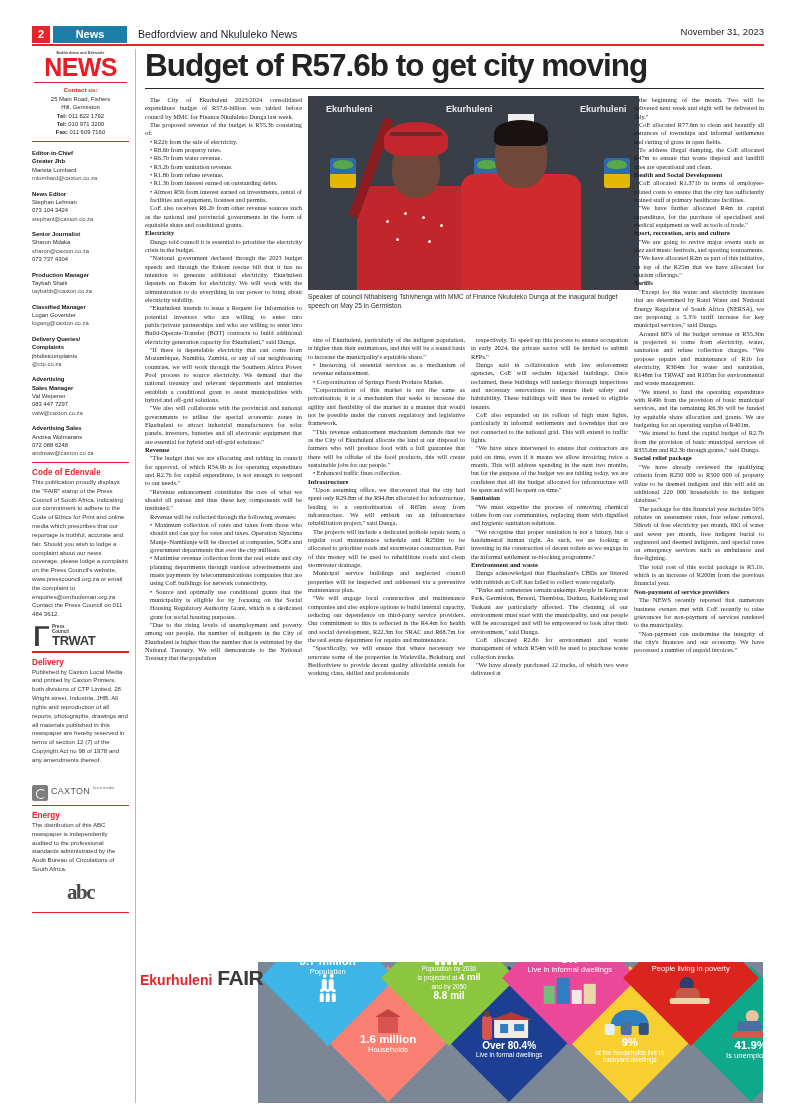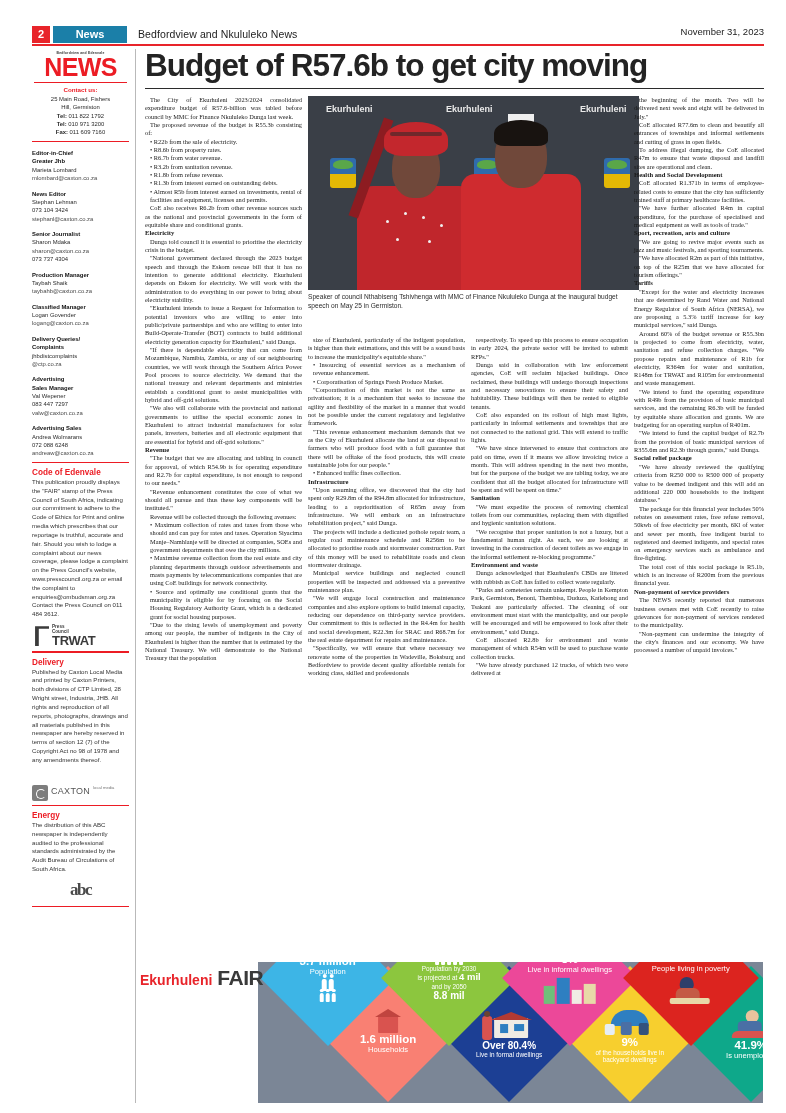--- a/index.html
+++ b/index.html
@@ -72,21 +72,21 @@
   .fairTxt { line-height: 1.0; }
   .fairSmall { font-size: 4.6px; font-weight: bold; color: #3b3b3b; }
   .fairBig { font-size: 13px; font-weight: bold; color: #3b3b3b; letter-spacing: -.3px; }
 
   .caxtonRow { display: flex; align-items: flex-start; gap: 3px; margin-top: 20px; }
   .caxtonSq { width: 16px; height: 16px; background: #7d7d7d; border-radius: 2px; position: relative; }
   .caxtonSq::after{content:"";position:absolute;left:4px;top:4px;width:8px;height:8px;border:1.6px solid #fff;border-radius:50%;border-right-color:transparent;}
   .caxtonName { font-size: 9px; color: #555; letter-spacing: .3px; }
   .caxtonSub { font-size: 4.2px; color: #777; }
 
-  .abcMark { font-size: 17px; font-weight: bold; color: #4a4a4a; letter-spacing: -1.5px; text-align:center; margin-top: 4px; font-family:"Liberation Serif",serif;}
+  .abcMark { font-size: 21px; font-weight: bold; color: #4a4a4a; letter-spacing: -1.5px; text-align:center; margin-top: 4px; font-family:"Liberation Serif",serif;}
 
   
   .headline {
     position: absolute; left: 145px; right: 22px; top: 50px;
     font-family: "Liberation Sans", sans-serif;
     font-weight: bold; font-size: 31.5px; line-height: 1.0;
     color: #232323; letter-spacing: -1.0px;
     white-space: nowrap;
   }
   .headRule { position:absolute; left:145px; right:22px; top:88px; height:1.4px; background:#2b2b2b; }

